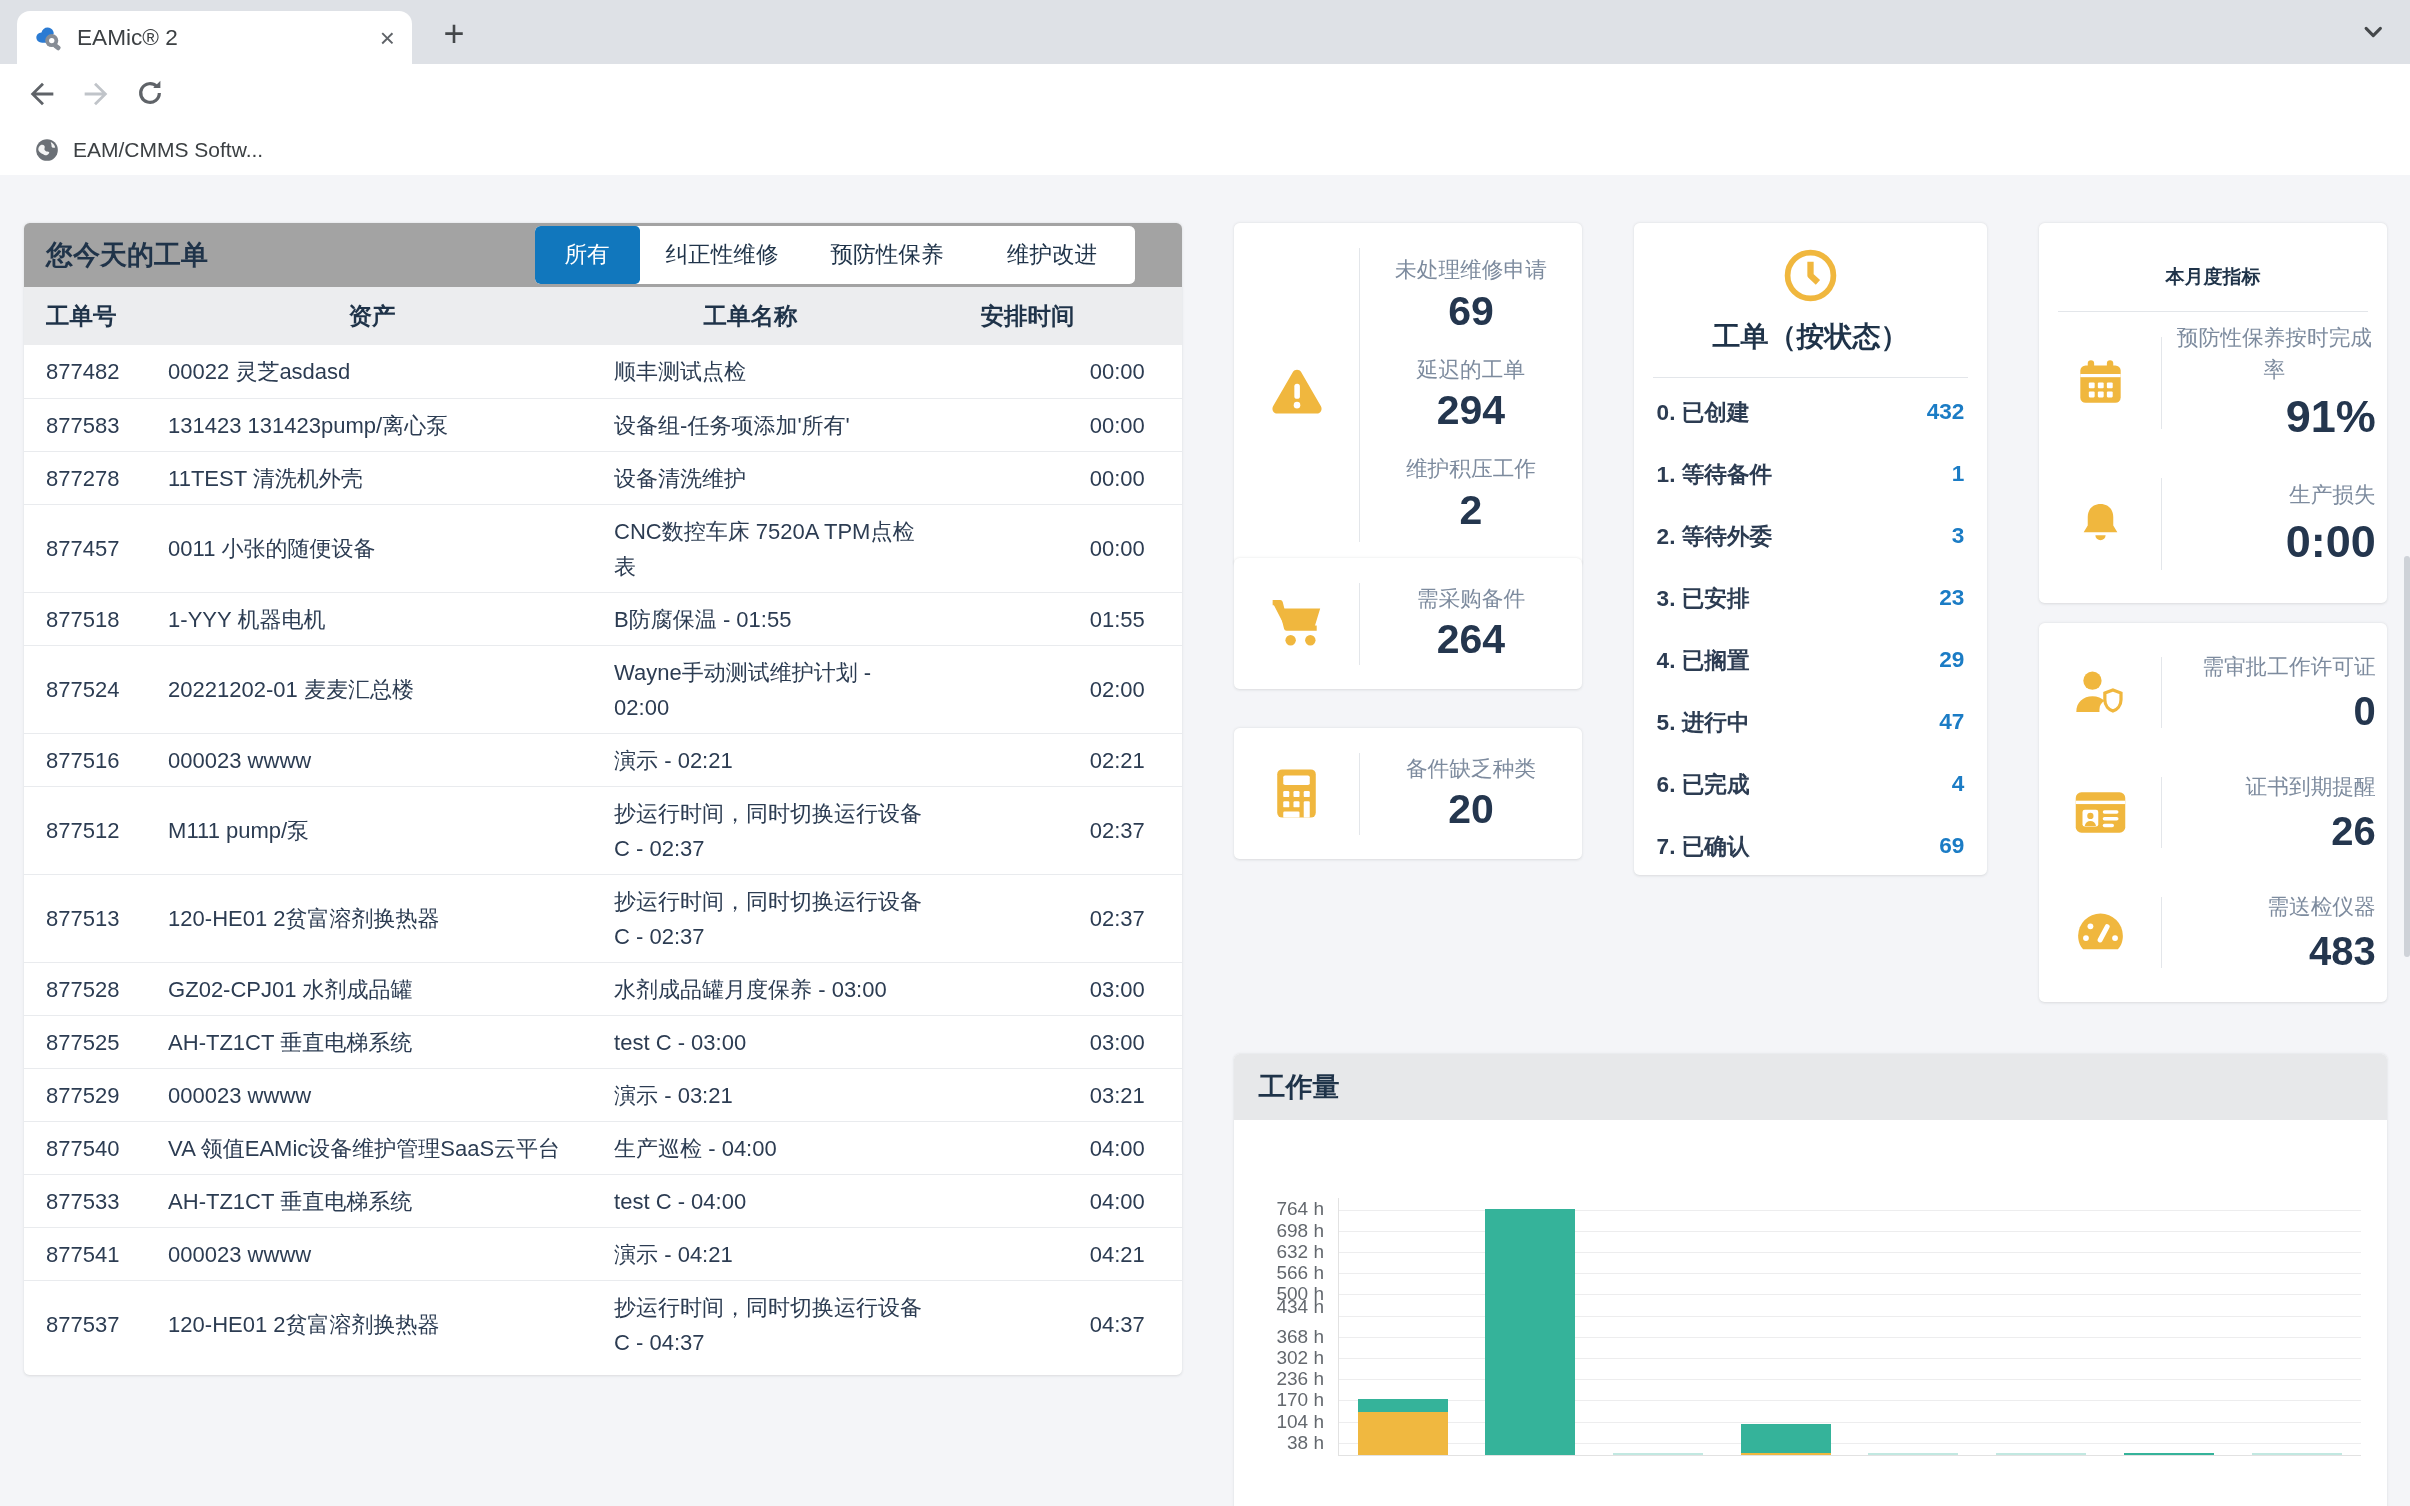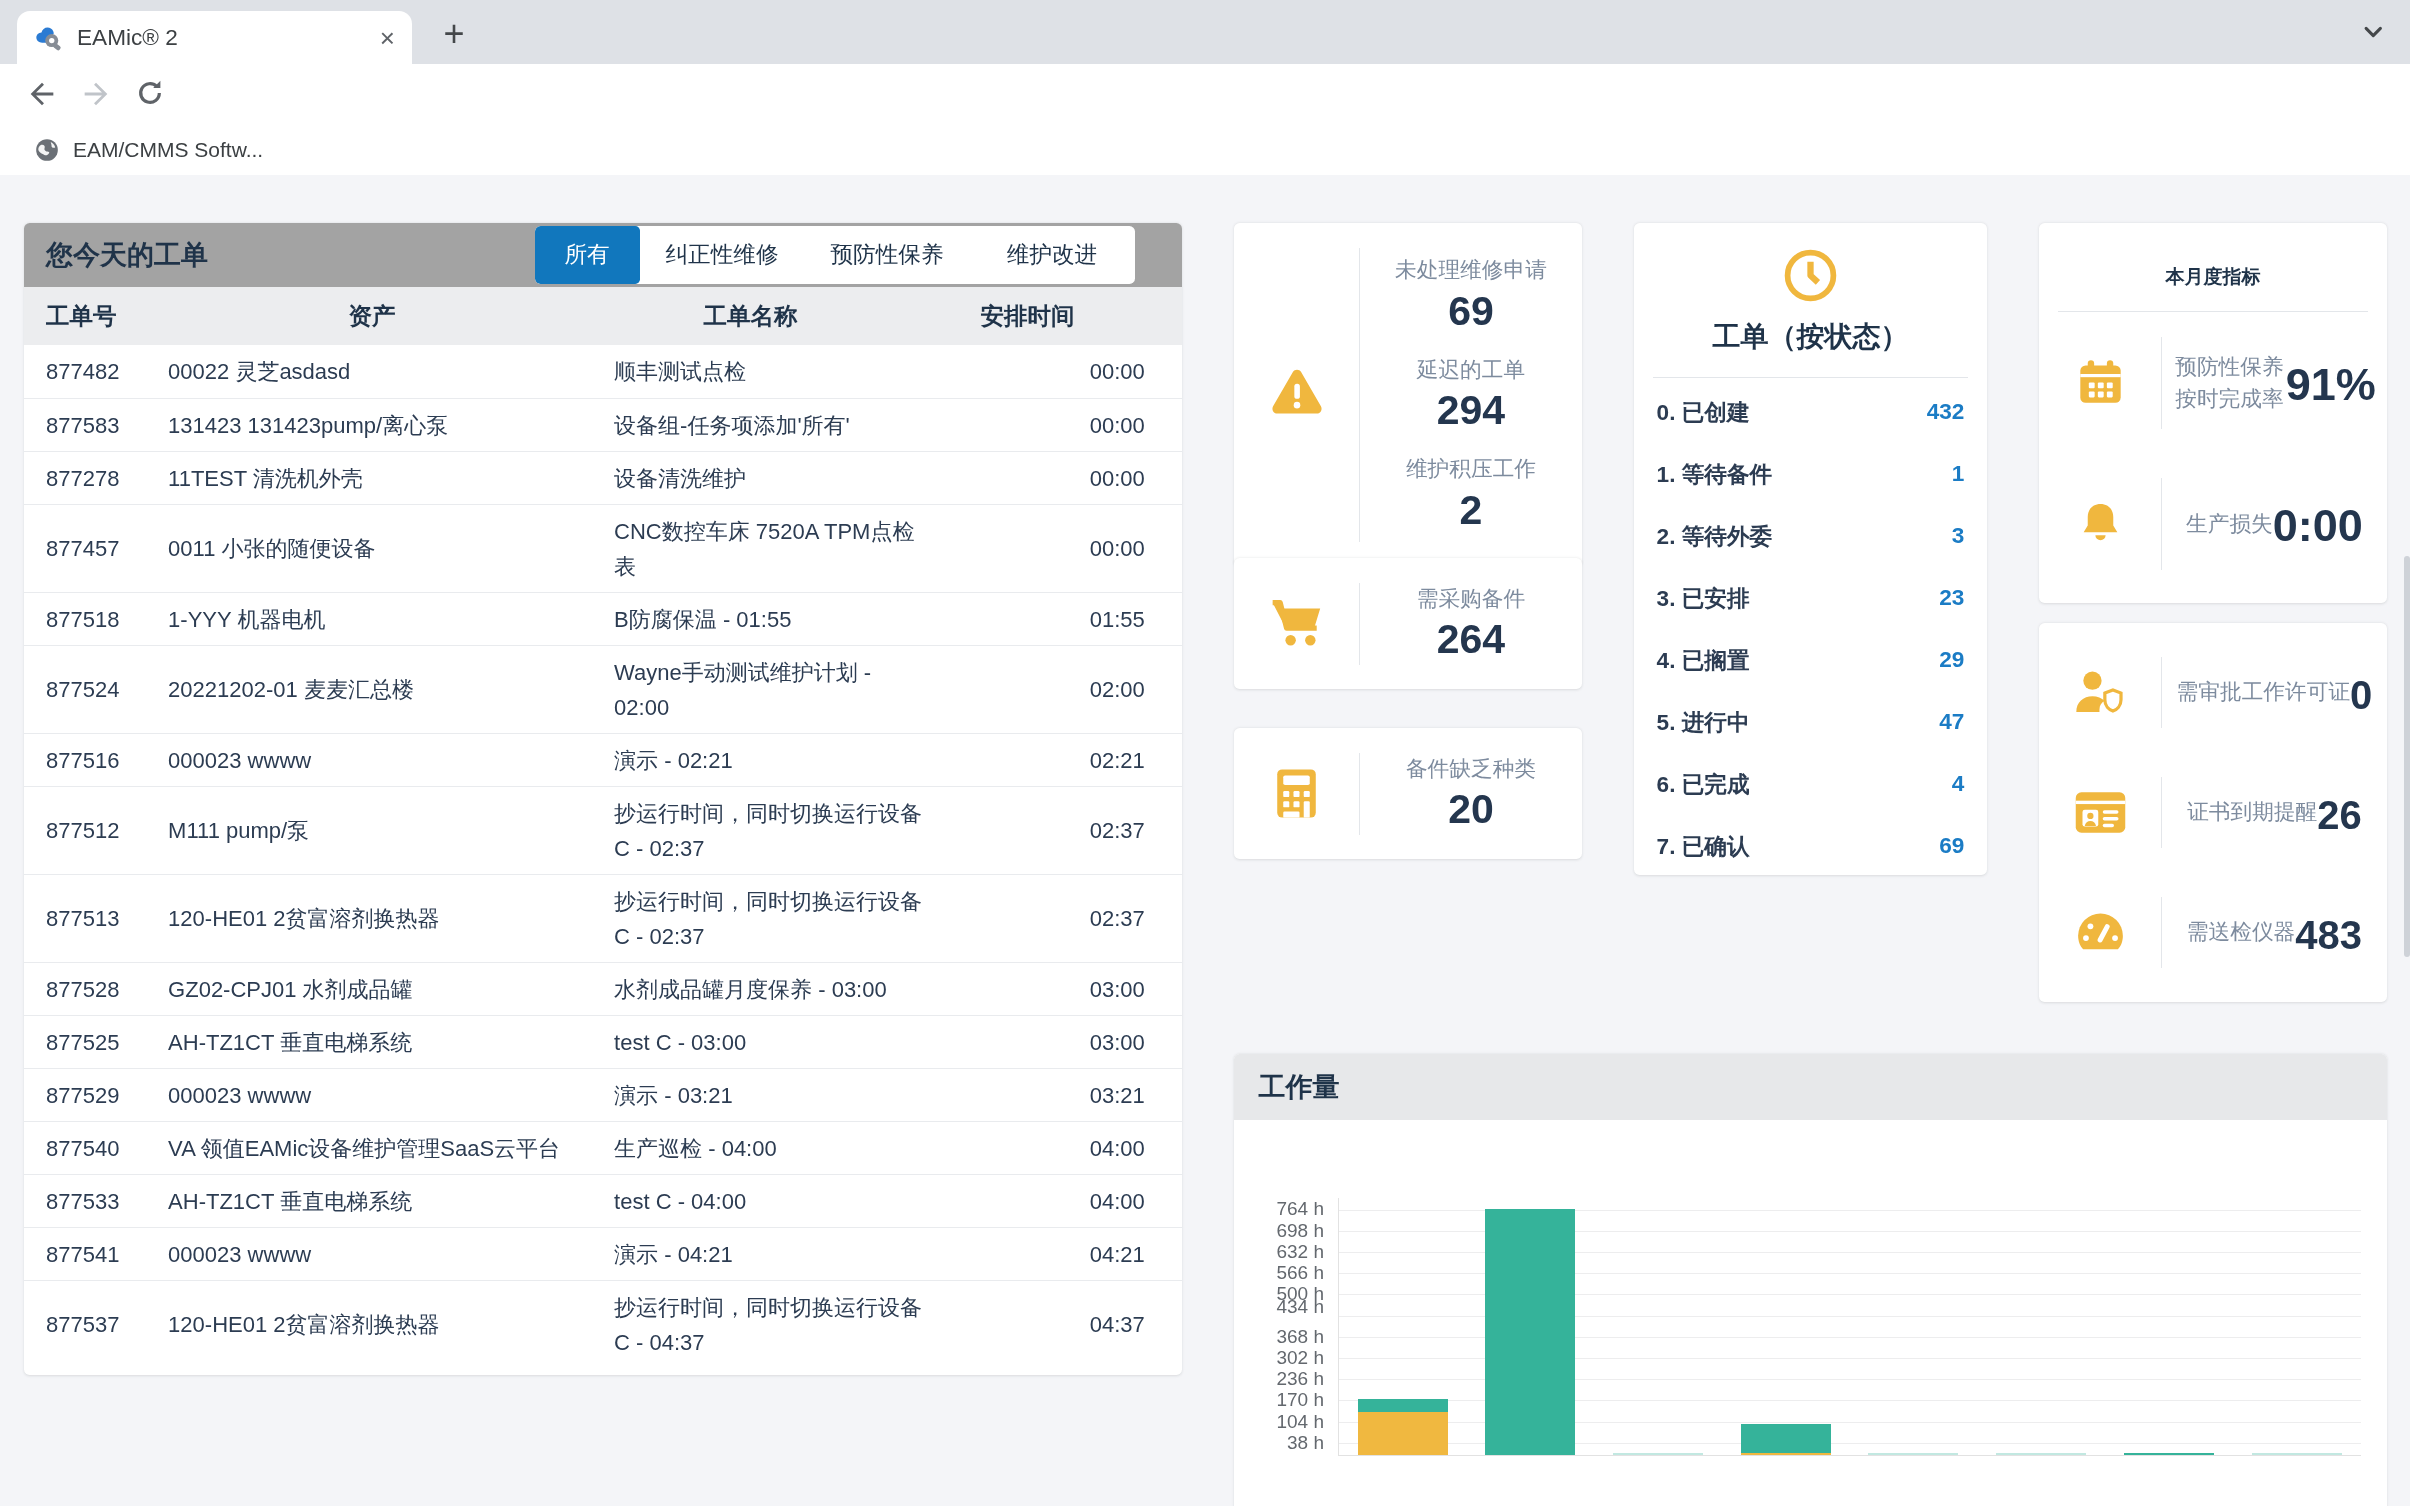--- a/index.html
+++ b/index.html
@@ -78,21 +78,21 @@
   .status-list li{display:flex;justify-content:space-between;align-items:center;height:62px;}
   .status-list .sl{font-size:22.6px;color:#2c3c52;}
   .status-list .sv{font-size:22.6px;color:#1b7cc5;}
 
   
   #monthly-card{left:2039px;top:48px;width:348px;height:380px;}
   .m-title{text-align:center;padding-top:41px;font-size:19px;font-weight:bold;color:#1f3349;}
   .m-hr{border:none;border-top:0.9px solid #e3e6ea;margin:21px 19px 0;}
   .mrow{display:flex;}
   .mrow .icon-side{width:122px;}
-  .mrow .content{flex:1;display:flex;flex-direction:row;justify-content:center;align-items:center;padding:9.4px 11.3px;}
+  .mrow .content{flex:1;display:flex;flex-direction:column;justify-content:center;align-items:flex-end;padding:9.4px 11.3px;}
   .mrow .label{font-size:21.7px;color:#7d8b9e;text-align:center;max-width:205px;line-height:32px;}
   .mrow .num{font-size:45px;font-weight:bold;color:#24364e;margin-top:5.6px;}
   #monthly-card .mrow{height:141px;}
   #approval-card{left:2039px;top:448px;width:348px;height:379px;padding-top:9.4px;box-sizing:border-box;}
   #approval-card .mrow{height:120px;}
   #approval-card .num{font-size:40px;}
 
   
   #chart-card{left:1234px;top:879px;width:1153px;height:471px;overflow:hidden;}
   .chart-head{height:66px;background:#e7e8ea;position:relative;}

